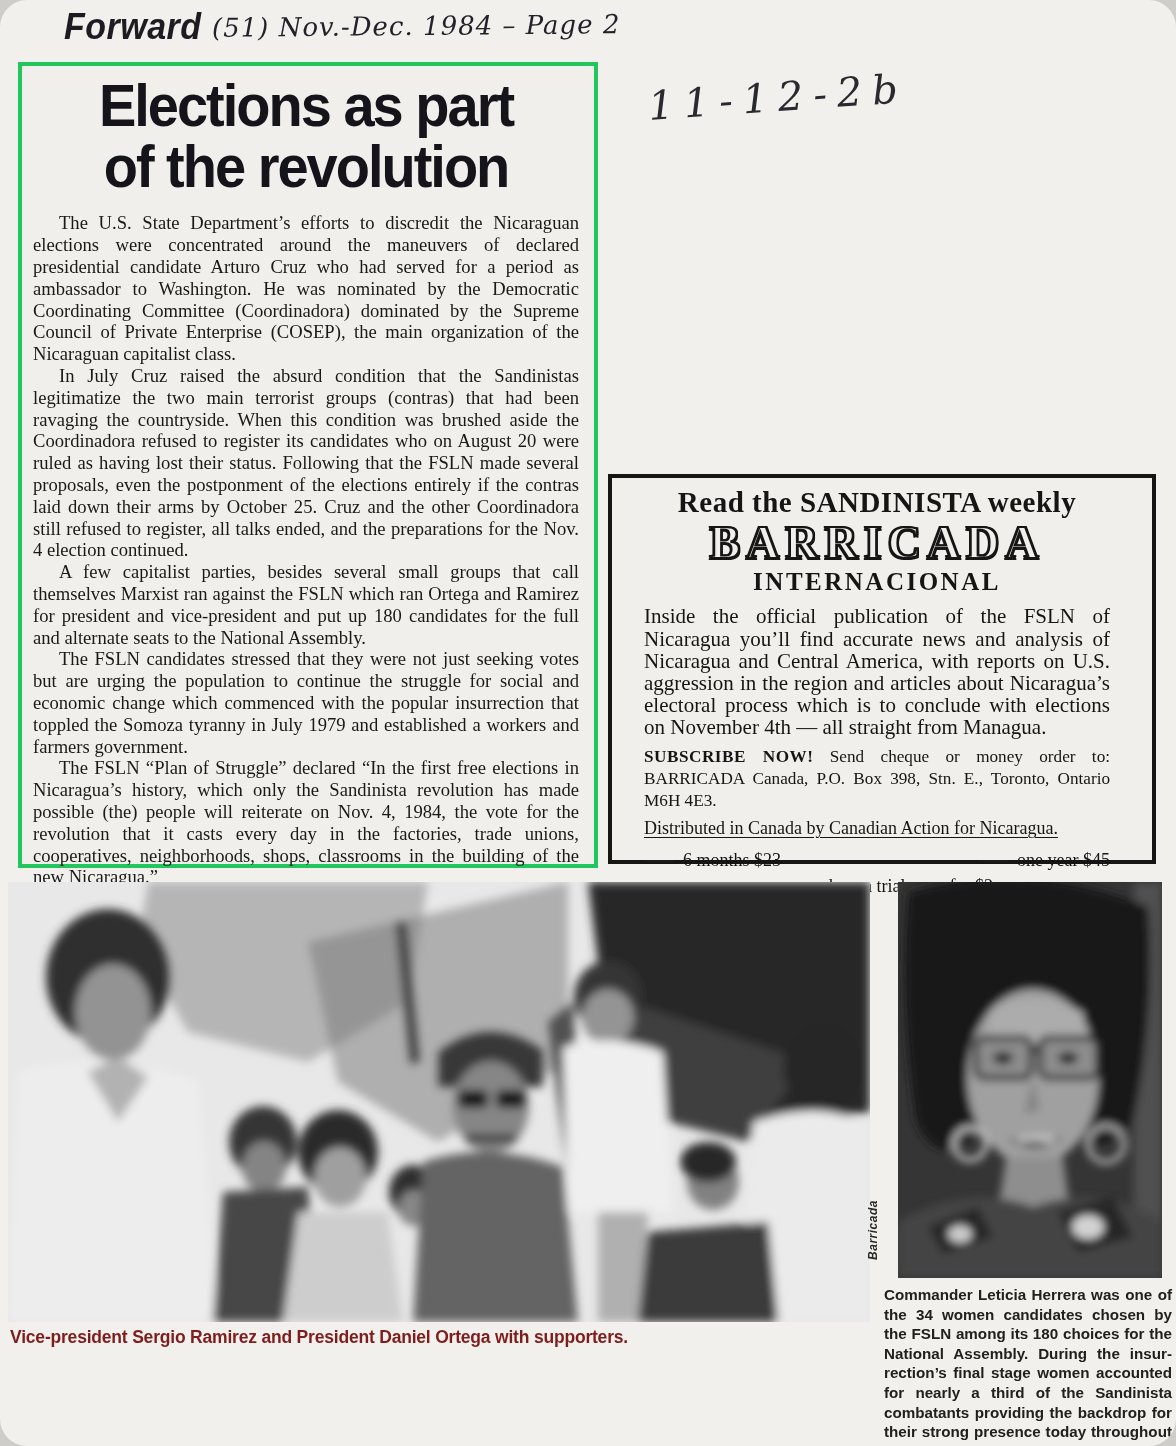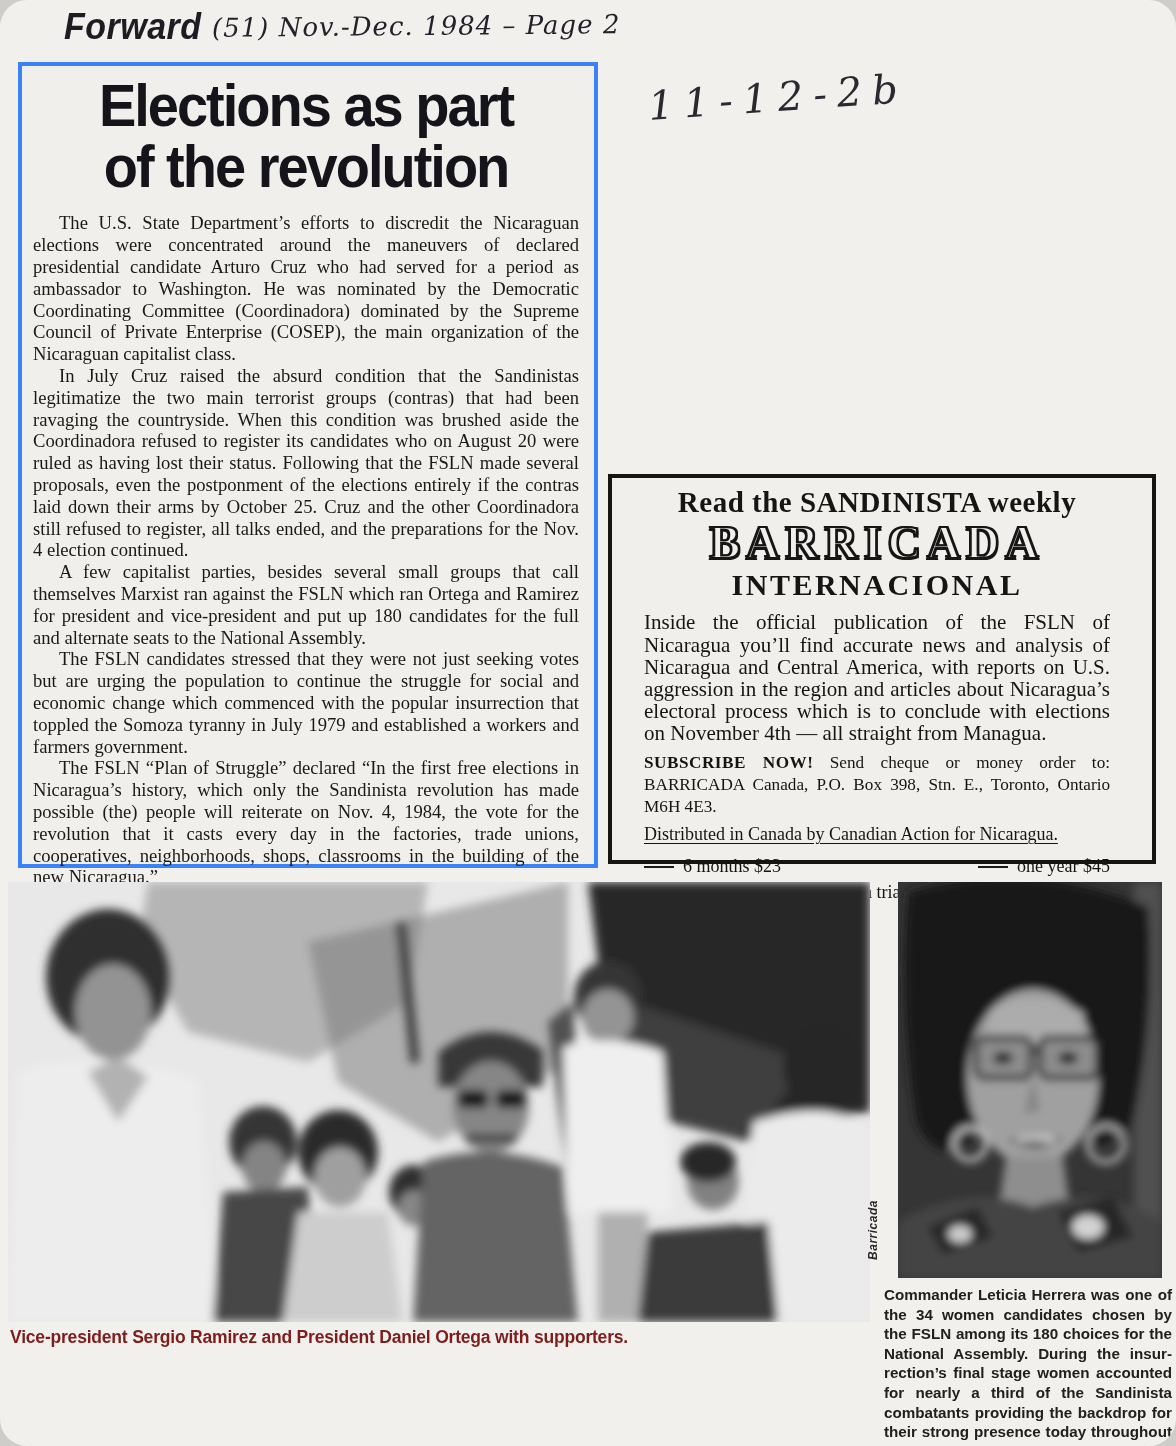--- a/index.html
+++ b/index.html
@@ -23,21 +23,21 @@
   }
   .issue-note { font-size:26px; margin-left:10px; letter-spacing:1px; transform:rotate(-0.5deg); }
   .hand-code {
     position:absolute; left:648px; top:74px; font-size:40px; letter-spacing:10px;
     transform:rotate(-4deg); color:#2a2930;
   }
 
   
   #article-box {
     position:absolute; left:18px; top:62px; width:580px; height:806px;
-    border:4px solid #3b82f6; padding:10px 15px 8px 11px; background:#f1efec;
+    border:4px solid #22c55e; padding:10px 15px 8px 11px; background:#f1efec;
   }
   .article-title {
     font-family:"Liberation Sans", sans-serif; font-weight:bold;
     font-size:56px; line-height:1.04; text-align:center; letter-spacing:-2px;
     color:#15141a; transform:scaleY(1.05); transform-origin:top center; margin-bottom:20px;
   }
   .article-body p {
     font-size:18.6px; line-height:21.8px; text-align:justify; text-indent:26px;
     color:#1a1918;
   }
@@ -47,21 +47,21 @@
     position:absolute; left:608px; top:474px; width:548px; height:390px;
     border:4px solid #161514; padding:8px 42px 8px 32px; background:#f1efec;
   }
   .ad-header { font-weight:bold; font-size:29px; text-align:center; letter-spacing:0.5px; }
   .ad-masthead {
     font-family:"Liberation Serif", serif; font-weight:bold; font-size:46px;
     text-align:center; letter-spacing:6px; color:#f1efec; line-height:1.05;
     -webkit-text-stroke:2.2px #171615;
     text-shadow:-1.5px -1.5px 0 #171615, 1.5px -1.5px 0 #171615, -1.5px 1.5px 0 #171615, 1.5px 1.5px 0 #171615;
   }
-  .ad-subtitle { font-weight:bold; font-size:30px; text-align:center; letter-spacing:2.5px; margin-top:1px; }
+  .ad-subtitle { font-weight:bold; font-size:25px; text-align:center; letter-spacing:2.5px; margin-top:1px; }
   .ad-body { font-size:21px; line-height:22.2px; text-align:justify; margin-top:9px; }
   .ad-subscribe { font-size:17.2px; line-height:22.2px; text-align:justify; margin-top:7px; }
   .ad-subscribe b { letter-spacing:0.5px;margin-top:29px; }
   .ad-distribution { font-size:18px; margin-top:6px; text-decoration:underline; text-underline-offset:3px; }
   .ad-options { margin-top:8px; font-size:18px; }
   .opt-row { display:flex; justify-content:space-between; line-height:26px; }
   .opt-row.center { justify-content:center; }
   .opt { white-space:nowrap; }
   .blank {
     display:inline-block; width:30px; border-bottom:2.5px solid #1a1918;

